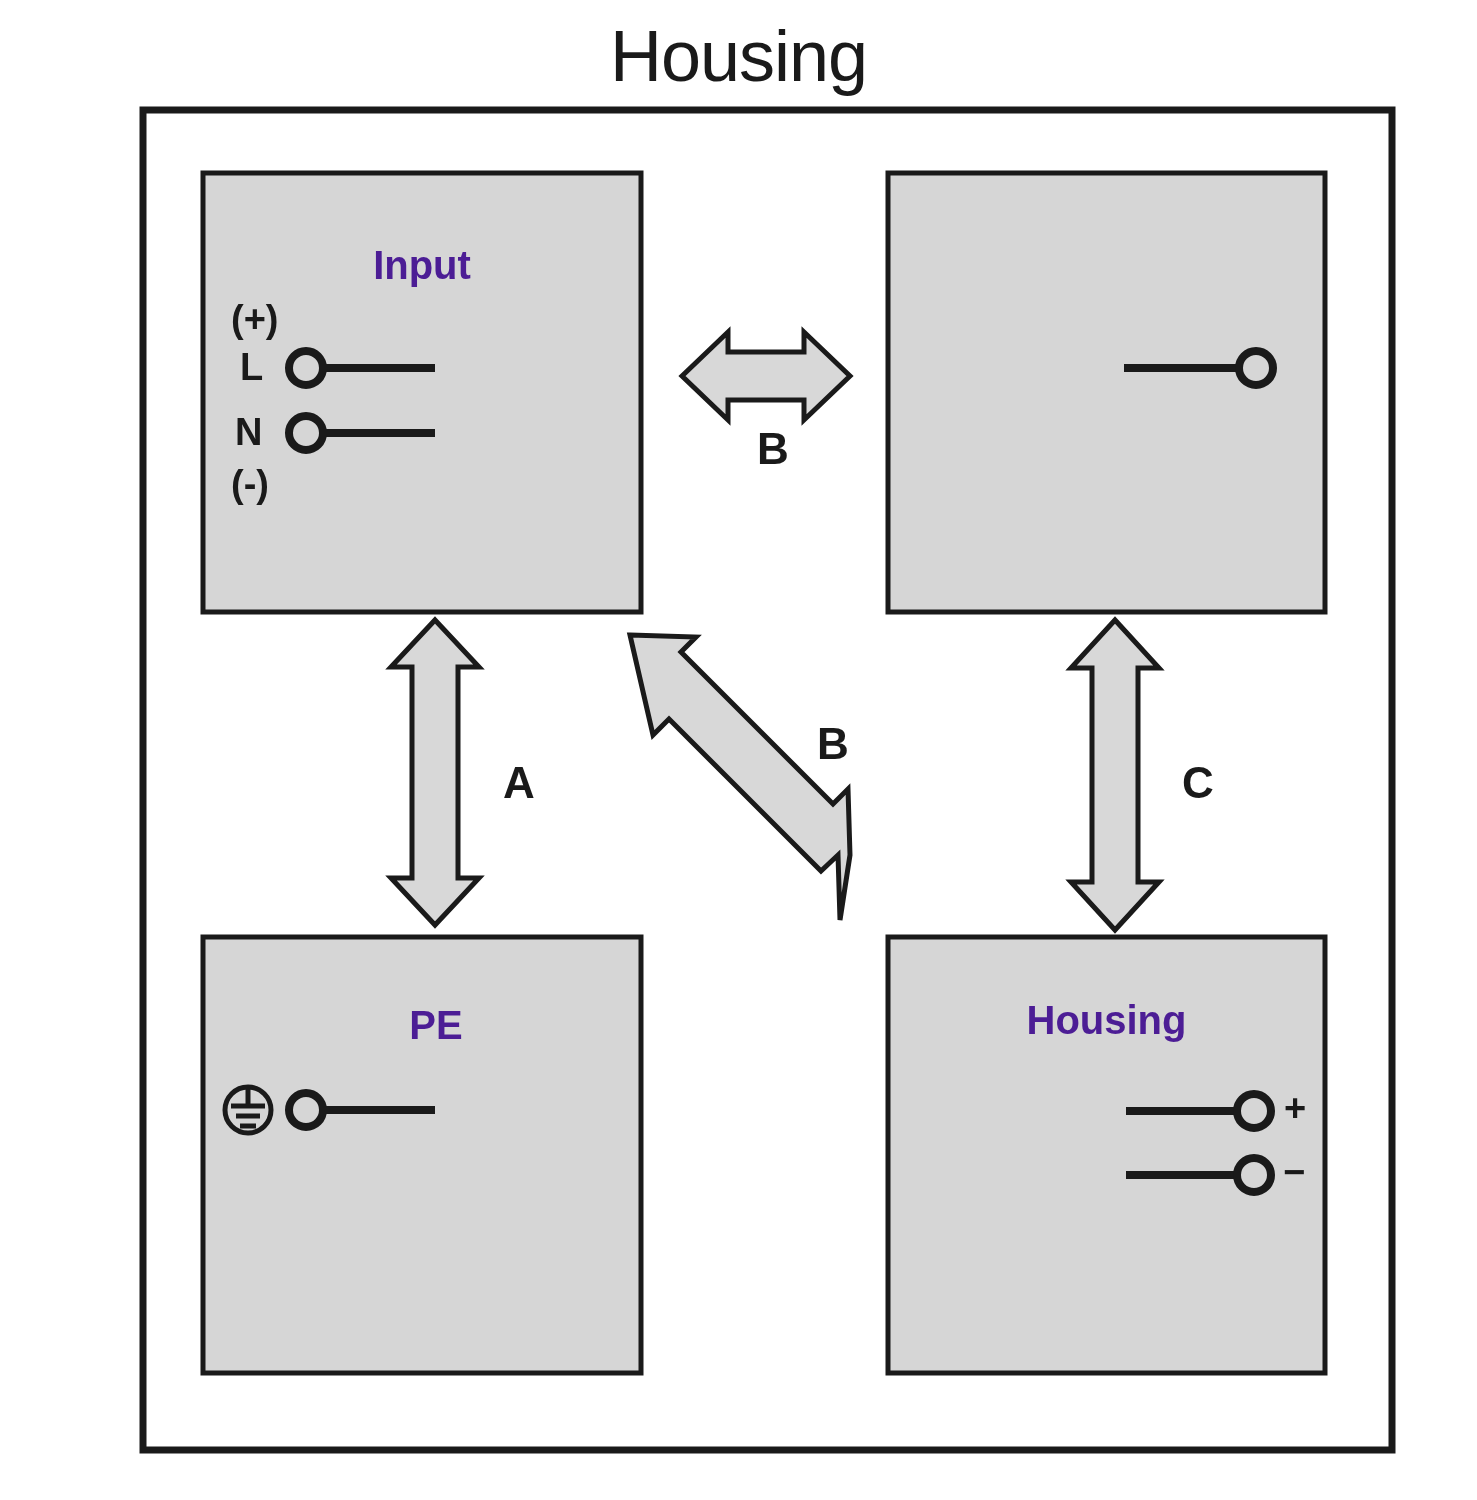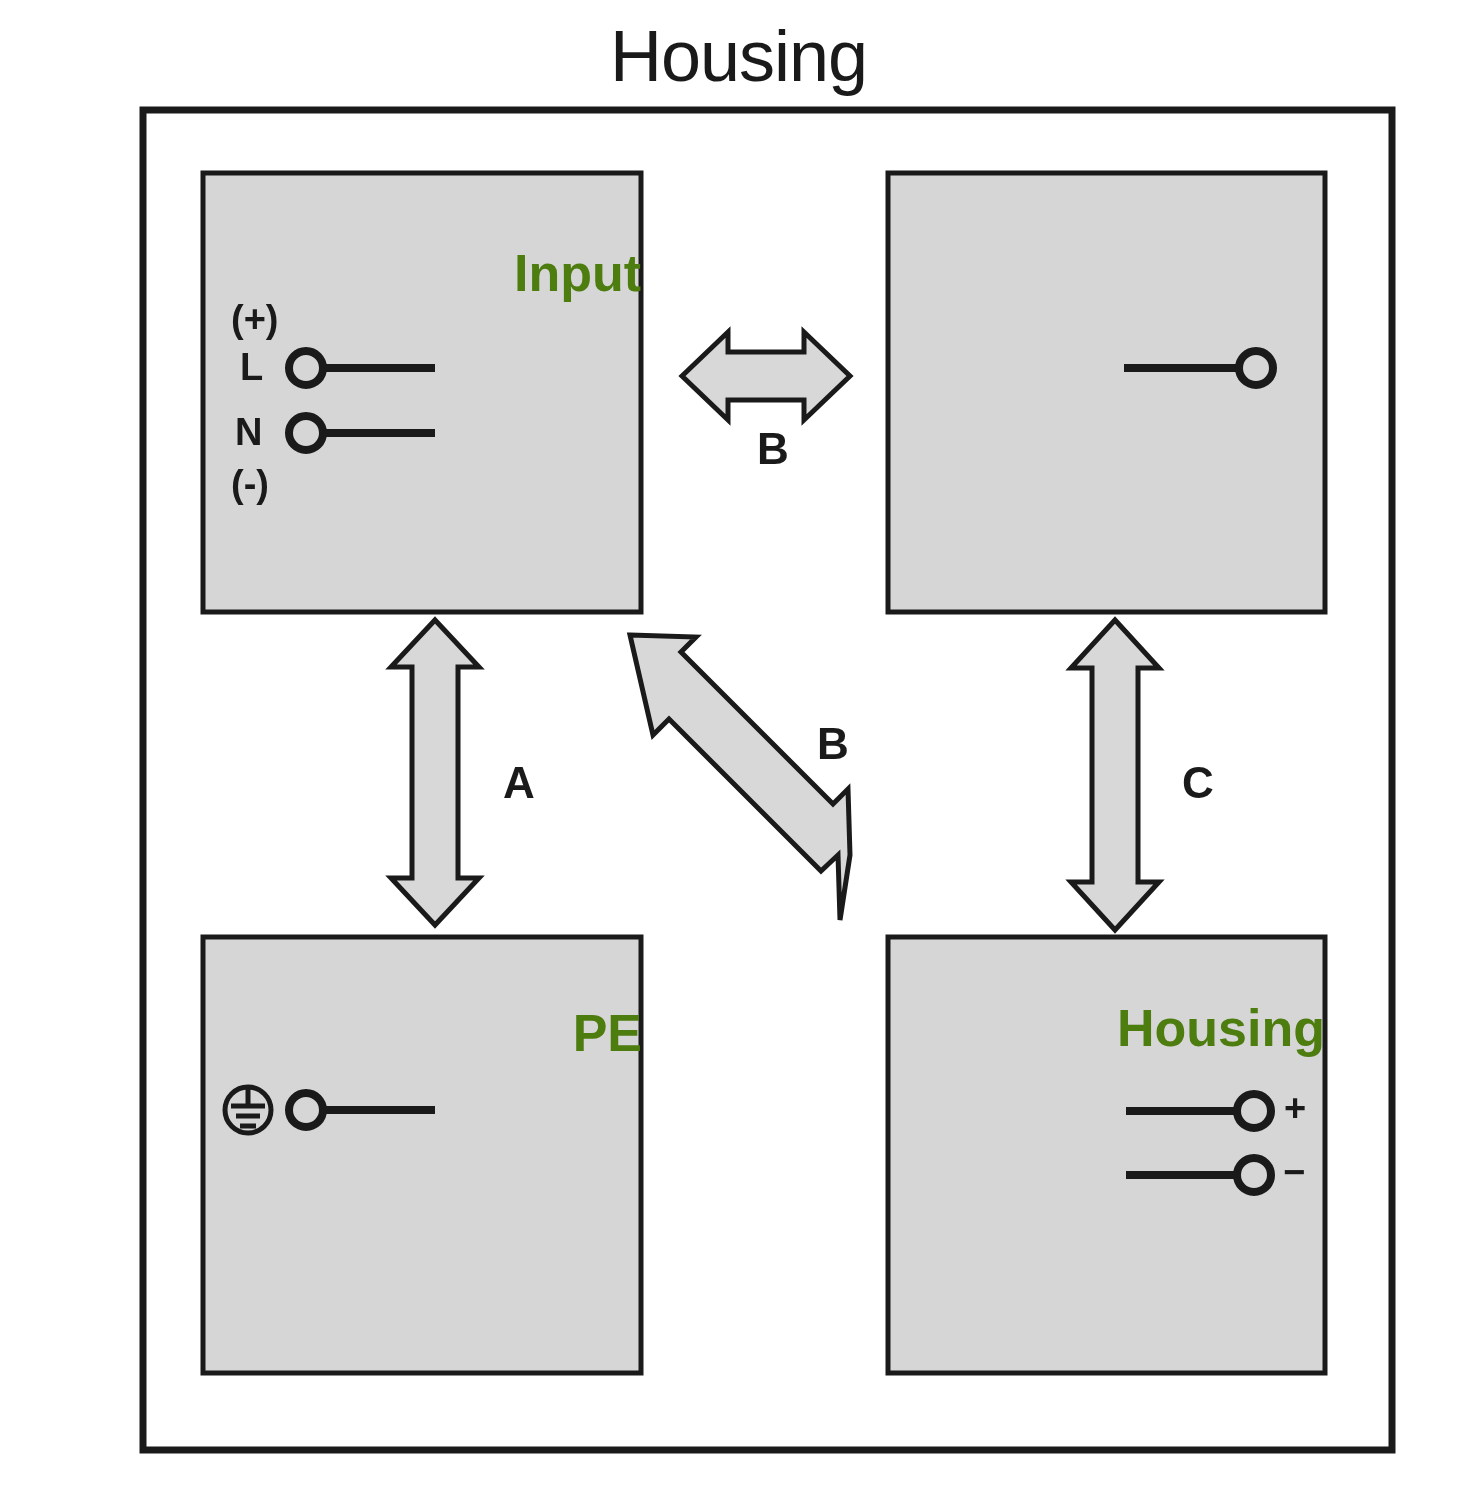--- a/index.html
+++ b/index.html
@@ -31,25 +31,25 @@
   }
   .svg-layer {
     position: absolute;
     left: 0;
     top: 0;
     width: 1477px;
     height: 1500px;
   }
   .block-label {
     position: absolute;
-    font-size: 52px;
+    font-size: 40px;
     font-weight: bold;
-    color: #4d7c0f;
+    color: #4c1d95;
     white-space: nowrap;
-    text-align: right;
+    text-align: center;
   }
   .term-label {
     position: absolute;
     font-size: 38px;
     font-weight: bold;
     color: #1a1a1a;
     white-space: nowrap;
   }
   .arrow-label {
     position: absolute;
@@ -112,21 +112,21 @@
 
   </svg>
 
   <div class="block-label" style="left:203px; top:243px; width:438px;">Input</div>
   <div class="term-label" style="left:231px; top:298px;">(+)</div>
   <div class="term-label" style="left:240px; top:346px;">L</div>
   <div class="term-label" style="left:235px; top:411px;">N</div>
   <div class="term-label" style="left:231px; top:463px;">(-)</div>
 
 
-  <div class="block-label" style="left:204px; top:1003px; width:438px;">PE</div>
+  <div class="block-label" style="left:217px; top:1003px; width:438px;">PE</div>
 
   <div class="block-label" style="left:888px; top:998px; width:437px;">Housing</div>
   <div class="term-label" style="left:1284px; top:1087px;">+</div>
   <div class="term-label" style="left:1283px; top:1151px;">−</div>
 
   <div class="arrow-label" style="left:757px; top:424px;">B</div>
   <div class="arrow-label" style="left:503px; top:758px;">A</div>
   <div class="arrow-label" style="left:817px; top:719px;">B</div>
   <div class="arrow-label" style="left:1182px; top:758px;">C</div>
 

